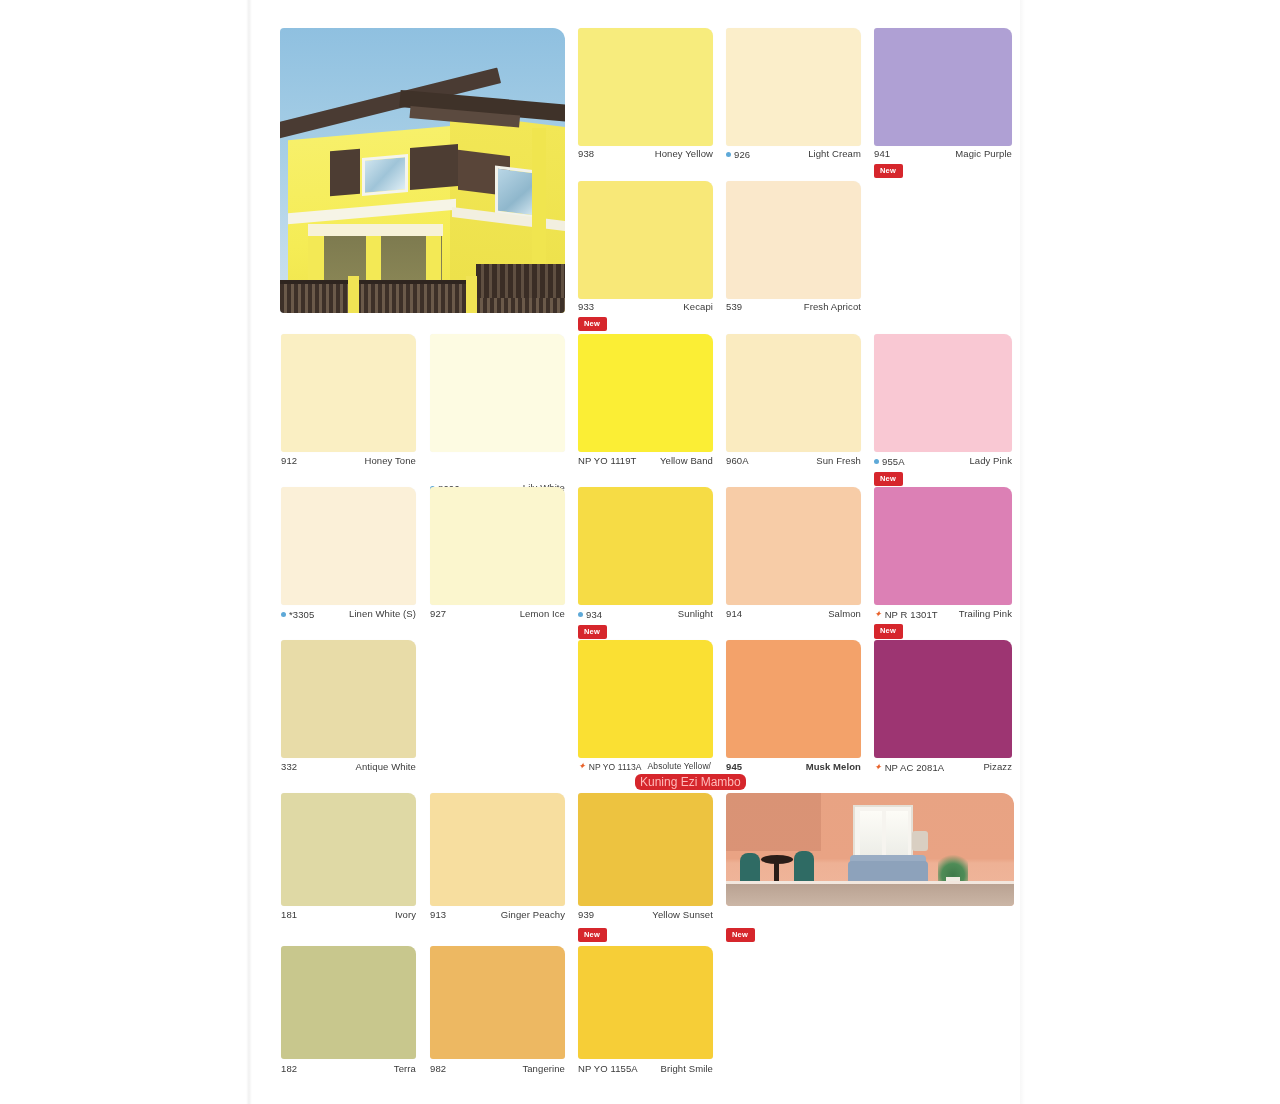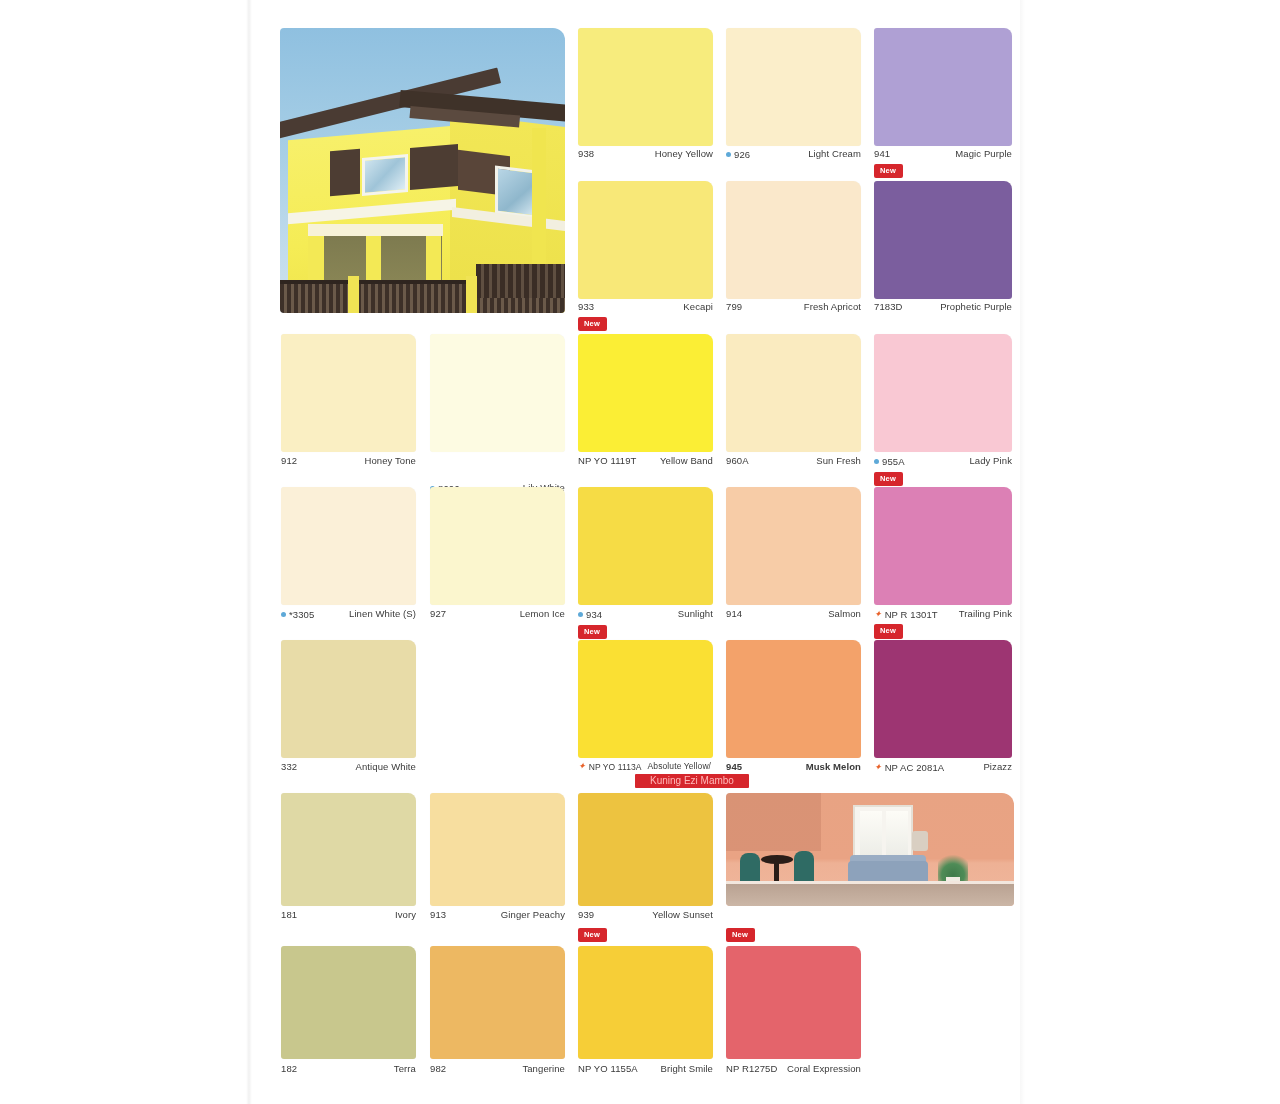--- a/index.html
+++ b/index.html
@@ -58,24 +58,24 @@
     line-height: 1;
     padding: 3px 7px 3px 6px;
     border-radius: 2px;
     letter-spacing: 0.2px;
     font-weight: bold;
   }
   .badge-alt {
     position: absolute;
     background: #d6262c;
     color: #ffb9b9;
-    font-size: 10px;
+    font-size: 12px;
     line-height: 1;
-    padding: 2px 15px;
-    border-radius: 1px;
+    padding: 2px 5px;
+    border-radius: 6px;
     white-space: nowrap;
   }
 
   
   .photo {
     position: absolute;
     border-radius: 4px 12px 4px 4px;
     overflow: hidden;
   }
   
@@ -315,32 +315,25 @@
     <div class="caption" style="left:0; top:120px; width:135px;">
       <span class="code">933</span>
       <span class="cname">Kecapi</span>
     </div>
     <div class="badge-new" style="left:0; top:136px;">New</div>
   </div>
 
   <div class="cell" style="left:726px; top:181px; width:135px; height:135px;">
     <div class="chip" style="width:135px;height:118px;background:#FAE8CB;"></div>
     <div class="caption" style="left:0; top:120px; width:135px;">
-      <span class="code">799</span>
+      <span class="code">539</span>
       <span class="cname">Fresh Apricot</span>
     </div>
   </div>
 
-  <div class="cell" style="left:874px; top:181px; width:138px; height:135px;">
-    <div class="chip" style="width:138px;height:118px;background:#7B5E9E;"></div>
-    <div class="caption" style="left:0; top:120px; width:138px;">
-      <span class="code">7183D</span>
-      <span class="cname">Prophetic Purple</span>
-    </div>
-  </div>
 
   <div class="cell" style="left:281px; top:334px; width:135px; height:135px;">
     <div class="chip" style="width:135px;height:118px;background:#FAEFC3;"></div>
     <div class="caption" style="left:0; top:121px; width:135px;">
       <span class="code">912</span>
       <span class="cname">Honey Tone</span>
     </div>
   </div>
 
   <div class="cell" style="left:430px; top:334px; width:135px; height:135px;">
@@ -518,22 +511,15 @@
   </div>
 
   <div class="cell" style="left:578px; top:946px; width:135px; height:135px;">
     <div class="chip" style="width:135px;height:113px;background:#F6CE37;"></div>
     <div class="caption" style="left:0; top:117px; width:135px;">
       <span class="code">NP YO 1155A</span>
       <span class="cname">Bright Smile</span>
     </div>
   </div>
 
-  <div class="cell" style="left:726px; top:946px; width:135px; height:135px;">
-    <div class="chip" style="width:135px;height:113px;background:#E4646B;"></div>
-    <div class="caption" style="left:0; top:117px; width:135px;">
-      <span class="code">NP R1275D</span>
-      <span class="cname">Coral Expression</span>
-    </div>
-  </div>
 
 
 </div>
 
 </body></html>

